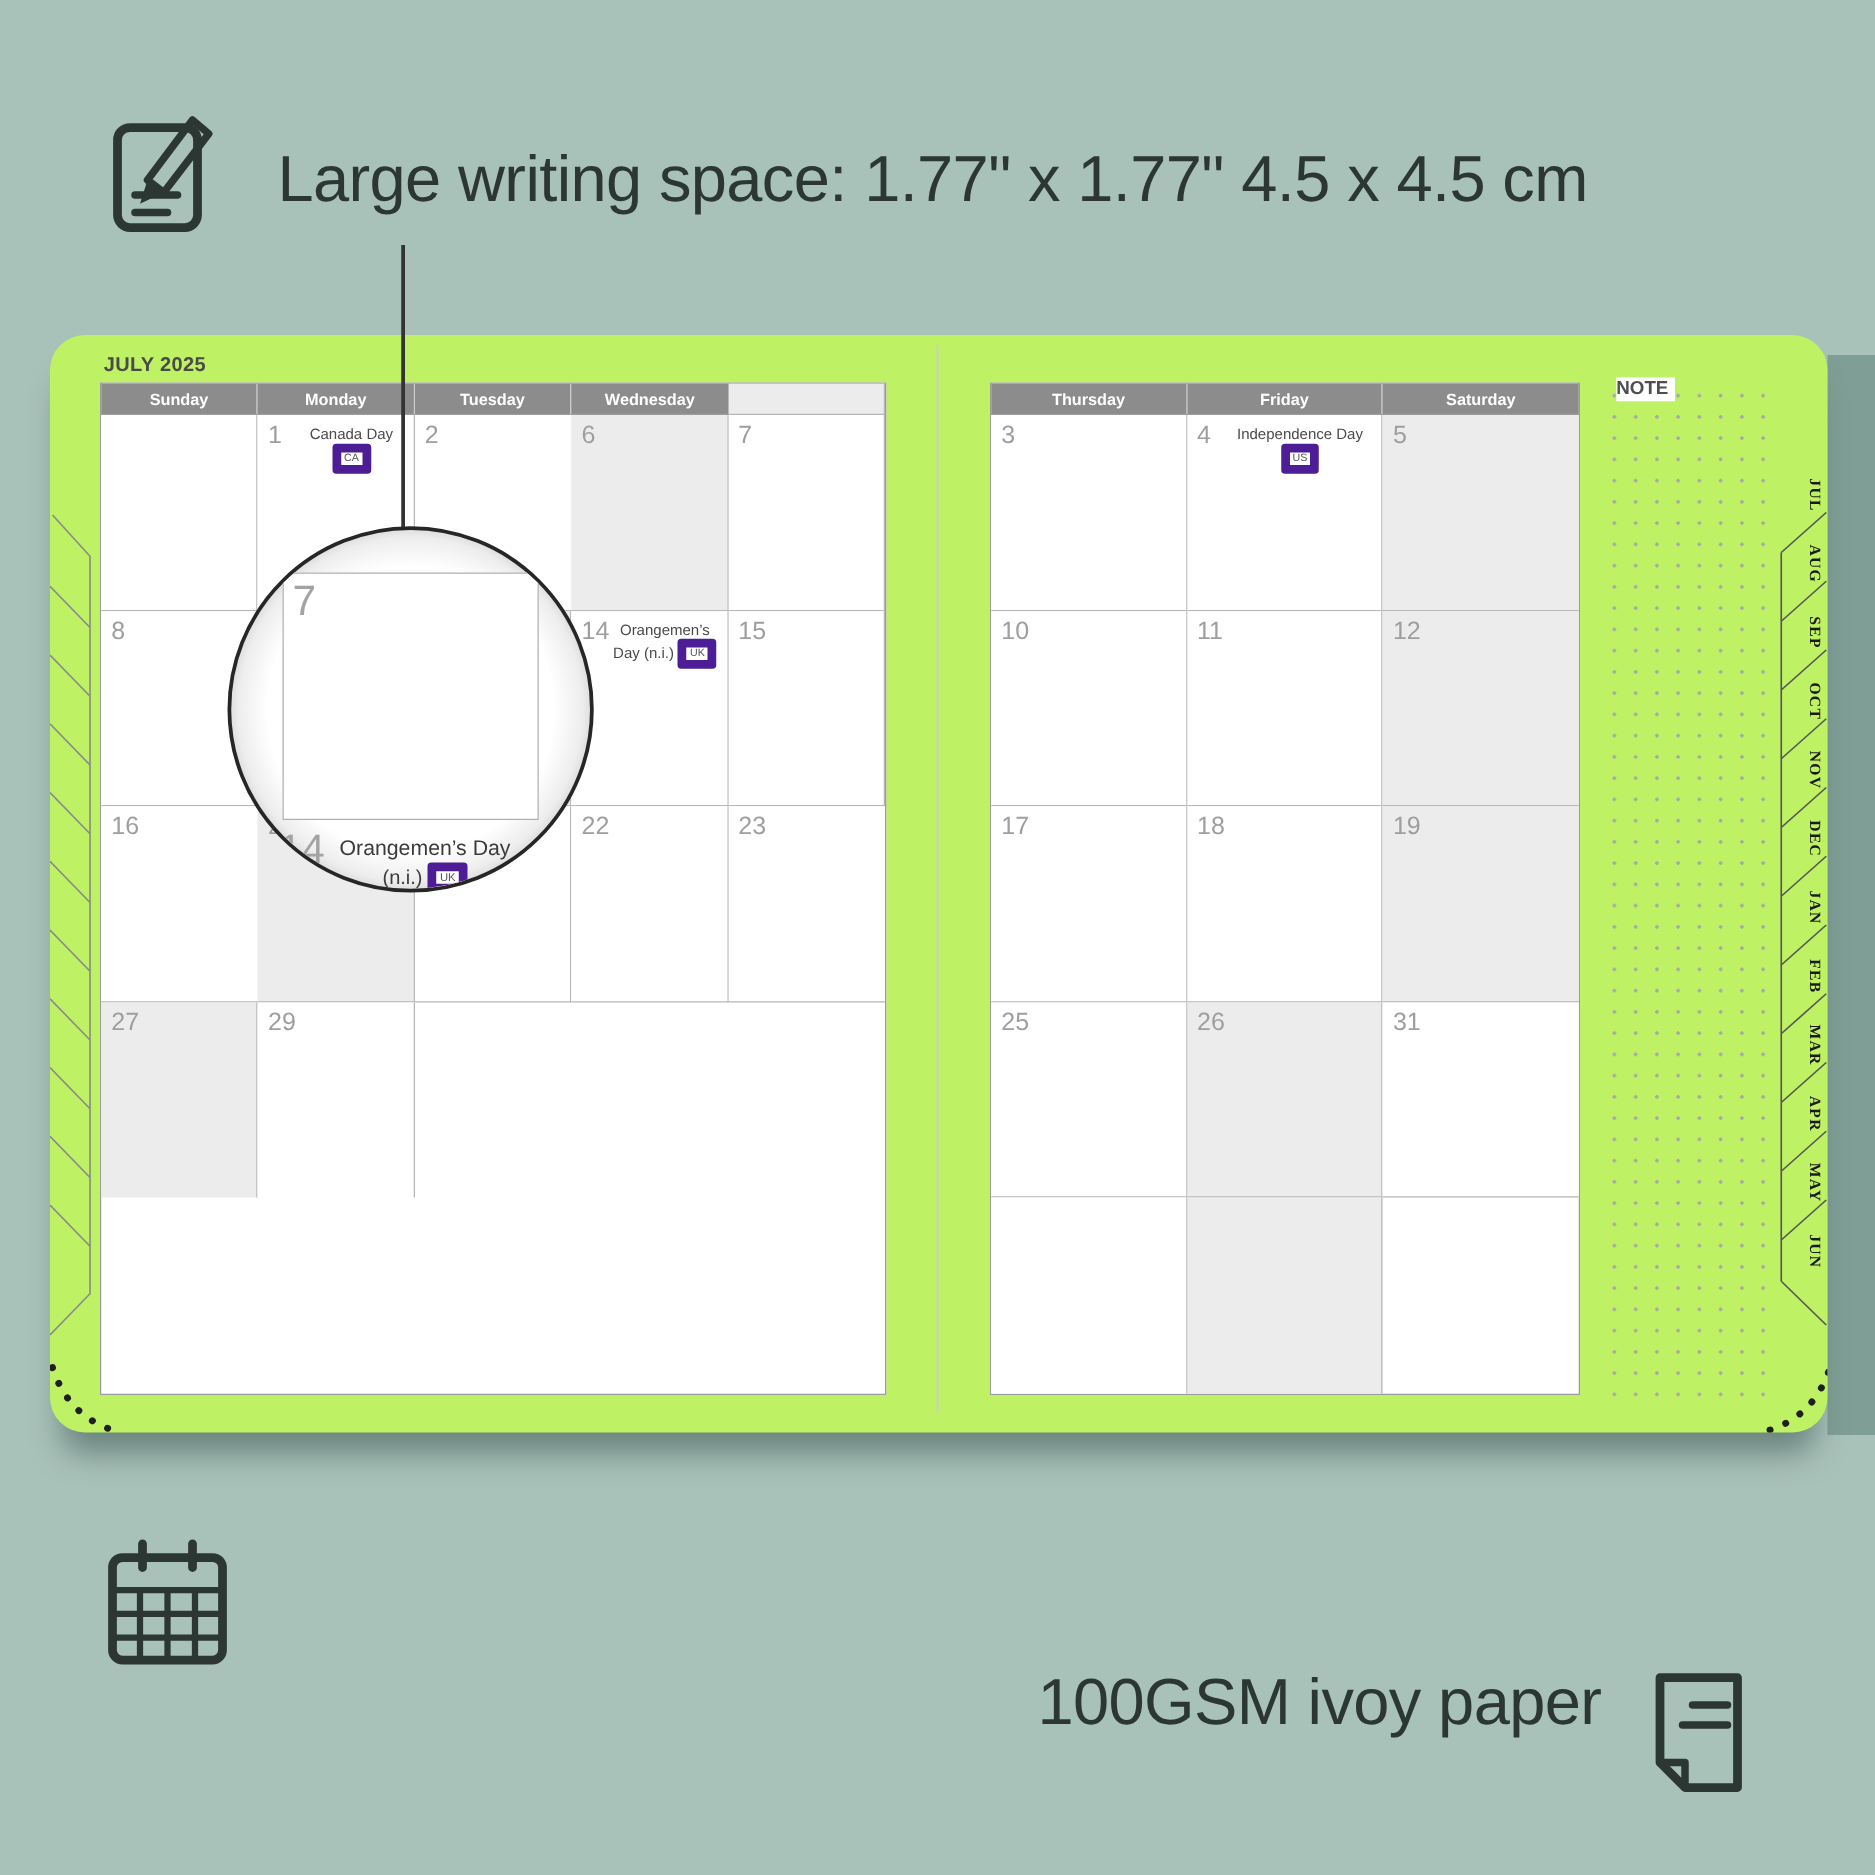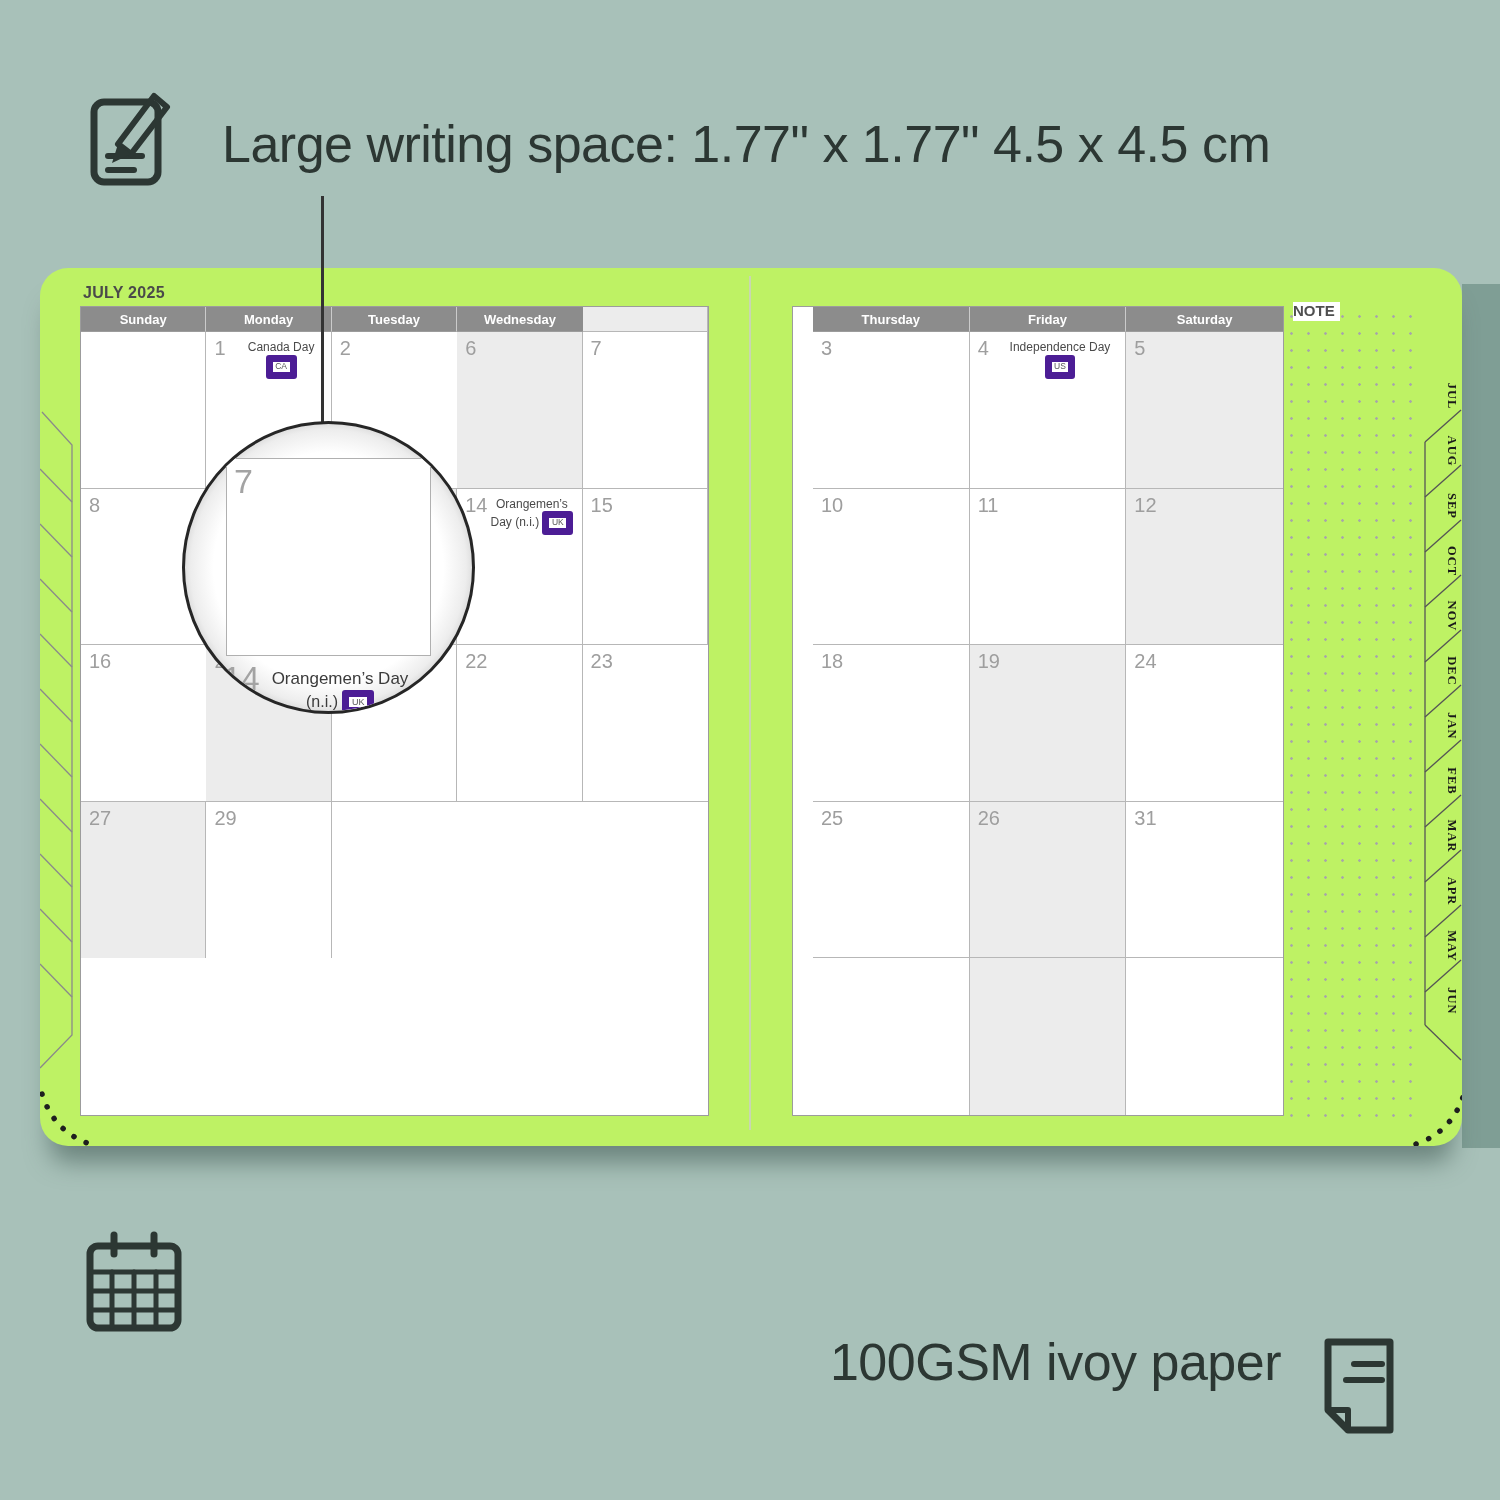--- a/index.html
+++ b/index.html
@@ -15,21 +15,21 @@
   #icon-calendar{left:84px;top:1230px;}
   #icon-paper{left:1318px;top:1334px;}
   #pointer-line{position:absolute;left:321px;top:196px;width:3px;height:227px;background:#333;z-index:4;}
   
   #planner{position:absolute;left:40px;top:268px;width:1422px;height:878px;background:#bef264;
            border-radius:28px;box-shadow:0 26px 24px -10px rgba(66,92,85,0.6);z-index:2;}
   #right-band{position:absolute;left:1462px;top:284px;width:38px;height:864px;background:#7f9e95;z-index:1;}
   #month-title{position:absolute;left:43px;top:16px;font-size:16px;font-weight:bold;color:#4a4a4a;letter-spacing:.3px;}
   .cal{position:absolute;display:grid;border:1px solid #9c9c9c;background:#fff;}
   #calL{left:40px;top:38px;width:627px;height:808px;grid-template-columns:repeat(5,1fr);grid-template-rows:25px repeat(5,1fr);}
-  #calR{left:752px;top:38px;width:470px;height:808px;grid-template-columns:repeat(3,1fr);grid-template-rows:25px repeat(5,1fr);padding-left:20px;}
+  #calR{left:752px;top:38px;width:470px;height:808px;grid-template-columns:repeat(3,1fr);grid-template-rows:25px repeat(5,1fr);}
   .hcell{background:#8c8c8c;color:#fff;font-size:13px;font-weight:bold;display:flex;align-items:center;justify-content:center;
          border-right:1px solid rgba(255,255,255,.55);border-bottom:1px solid #9c9c9c;}
   .cell{position:relative;border-right:1px solid #b7b7b7;border-bottom:1px solid #b7b7b7;background:#fff;}
   .cell.shade{background:#ececec;}
   #calL > div:nth-child(4n){border-right:none;}
   #calR > div:nth-child(3n){border-right:none;text-align:right;}
   #calL > div:nth-child(n+21){border-bottom:none;}
   #calR > div:nth-child(n+16){border-bottom:none;}
   .dn{position:absolute;top:6px;left:8px;font-size:20px;line-height:1;color:#9e9e9e;}
   .hol{position:absolute;top:9px;left:28px;right:3px;text-align:center;font-size:12px;line-height:1.15;color:#4a4a4a;}
@@ -150,27 +150,27 @@
         <div class="cell">
           <span class="dn">10</span>
         </div>
         <div class="cell">
           <span class="dn">11</span>
         </div>
         <div class="cell shade">
           <span class="dn">12</span>
         </div>
         <div class="cell">
+          <span class="dn">17</span>
+        </div>
+        <div class="cell">
           <span class="dn">18</span>
         </div>
         <div class="cell shade">
           <span class="dn">19</span>
-        </div>
-        <div class="cell">
-          <span class="dn">24</span>
         </div>
         <div class="cell">
           <span class="dn">25</span>
         </div>
         <div class="cell shade">
           <span class="dn">26</span>
         </div>
         <div class="cell">
           <span class="dn">31</span>
         </div>

